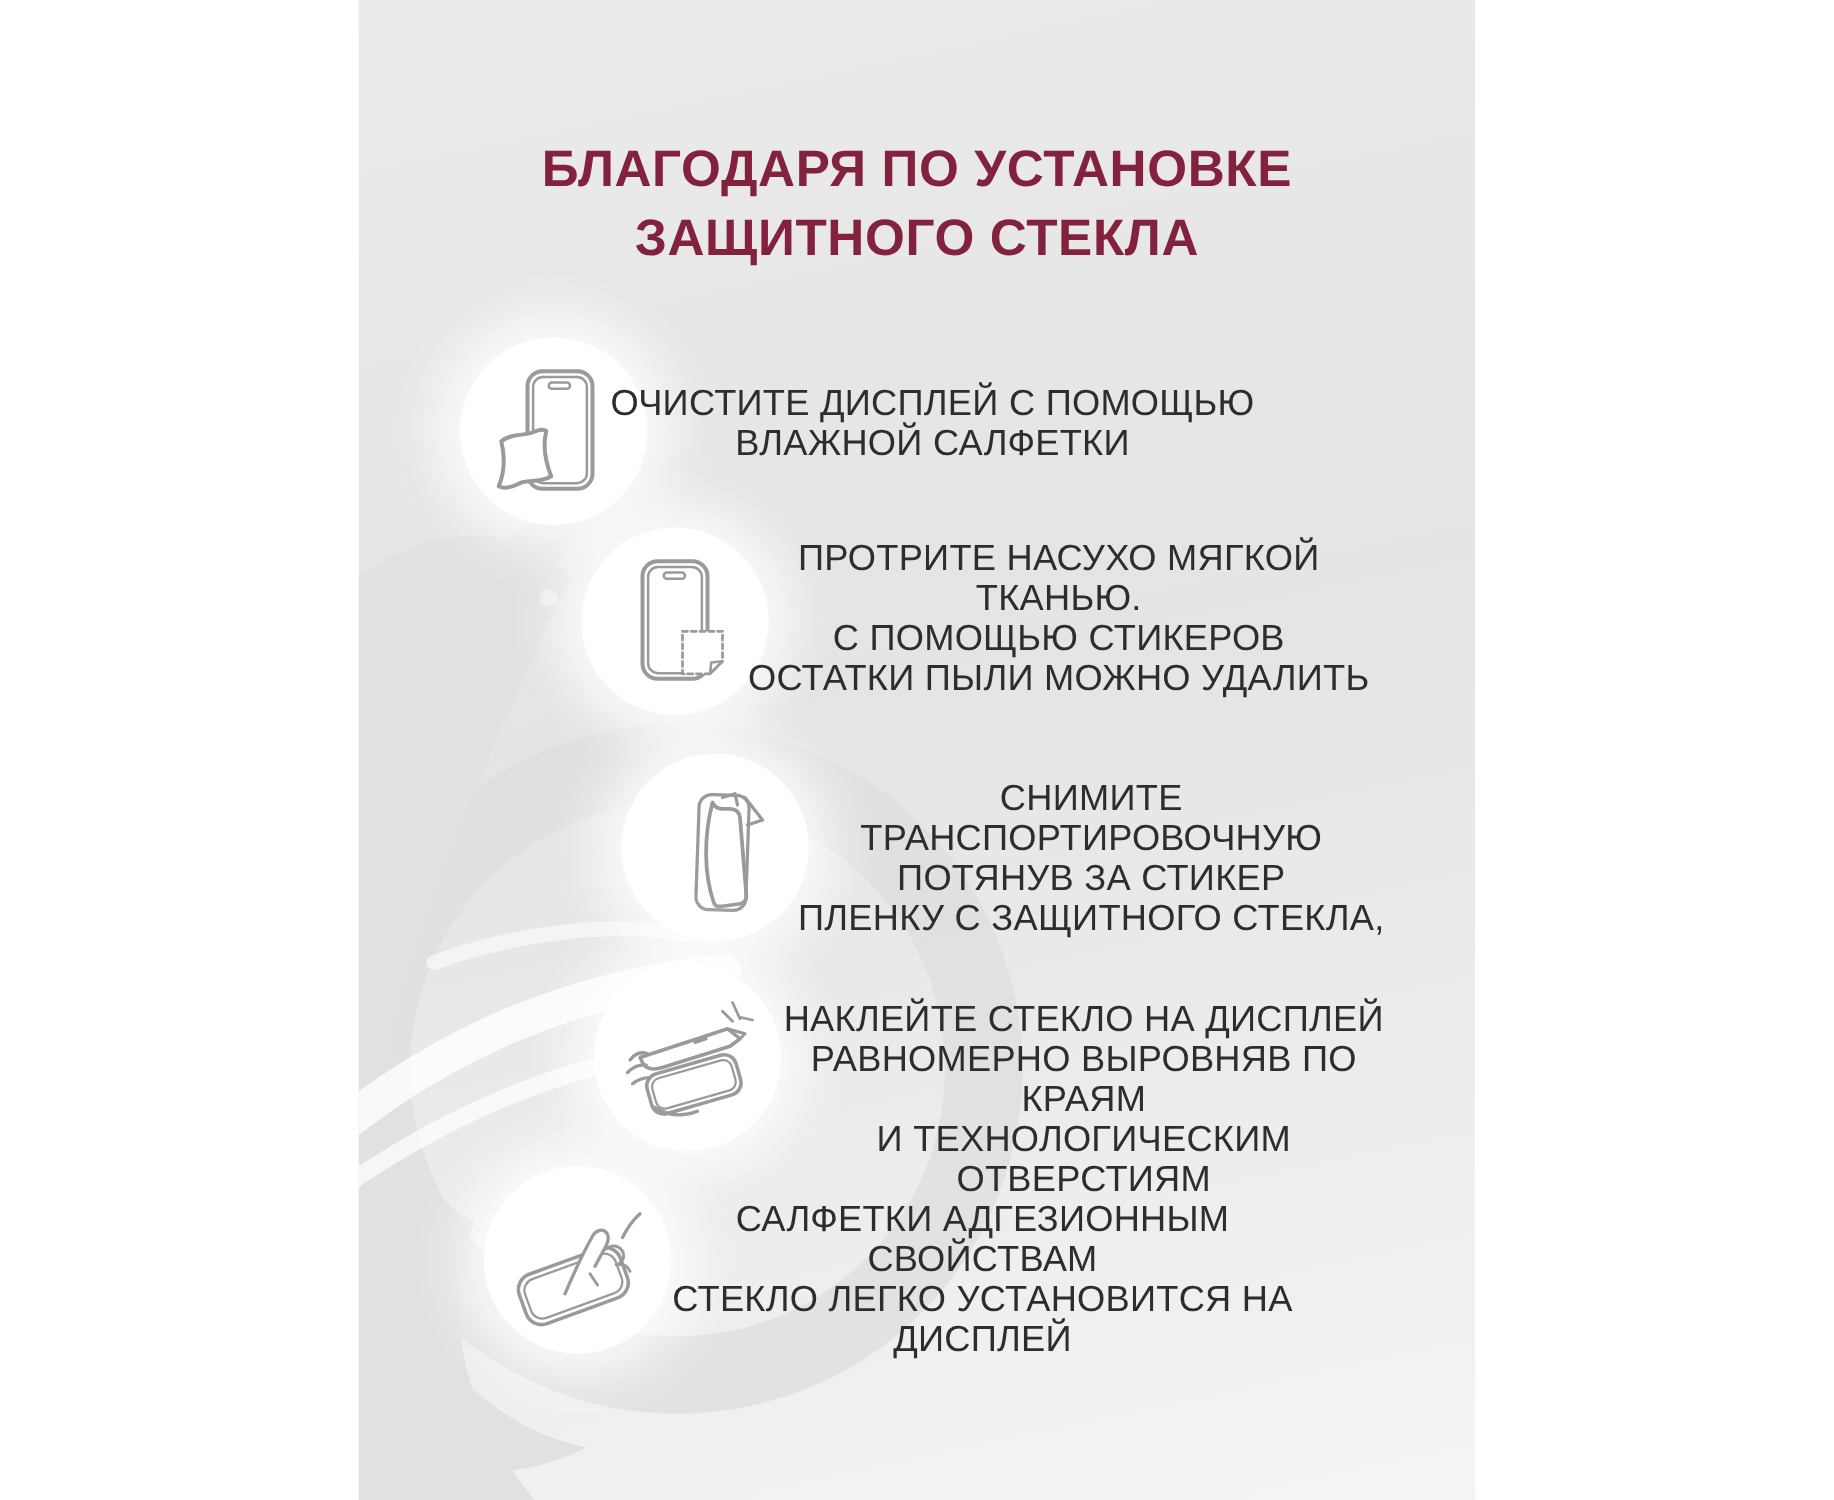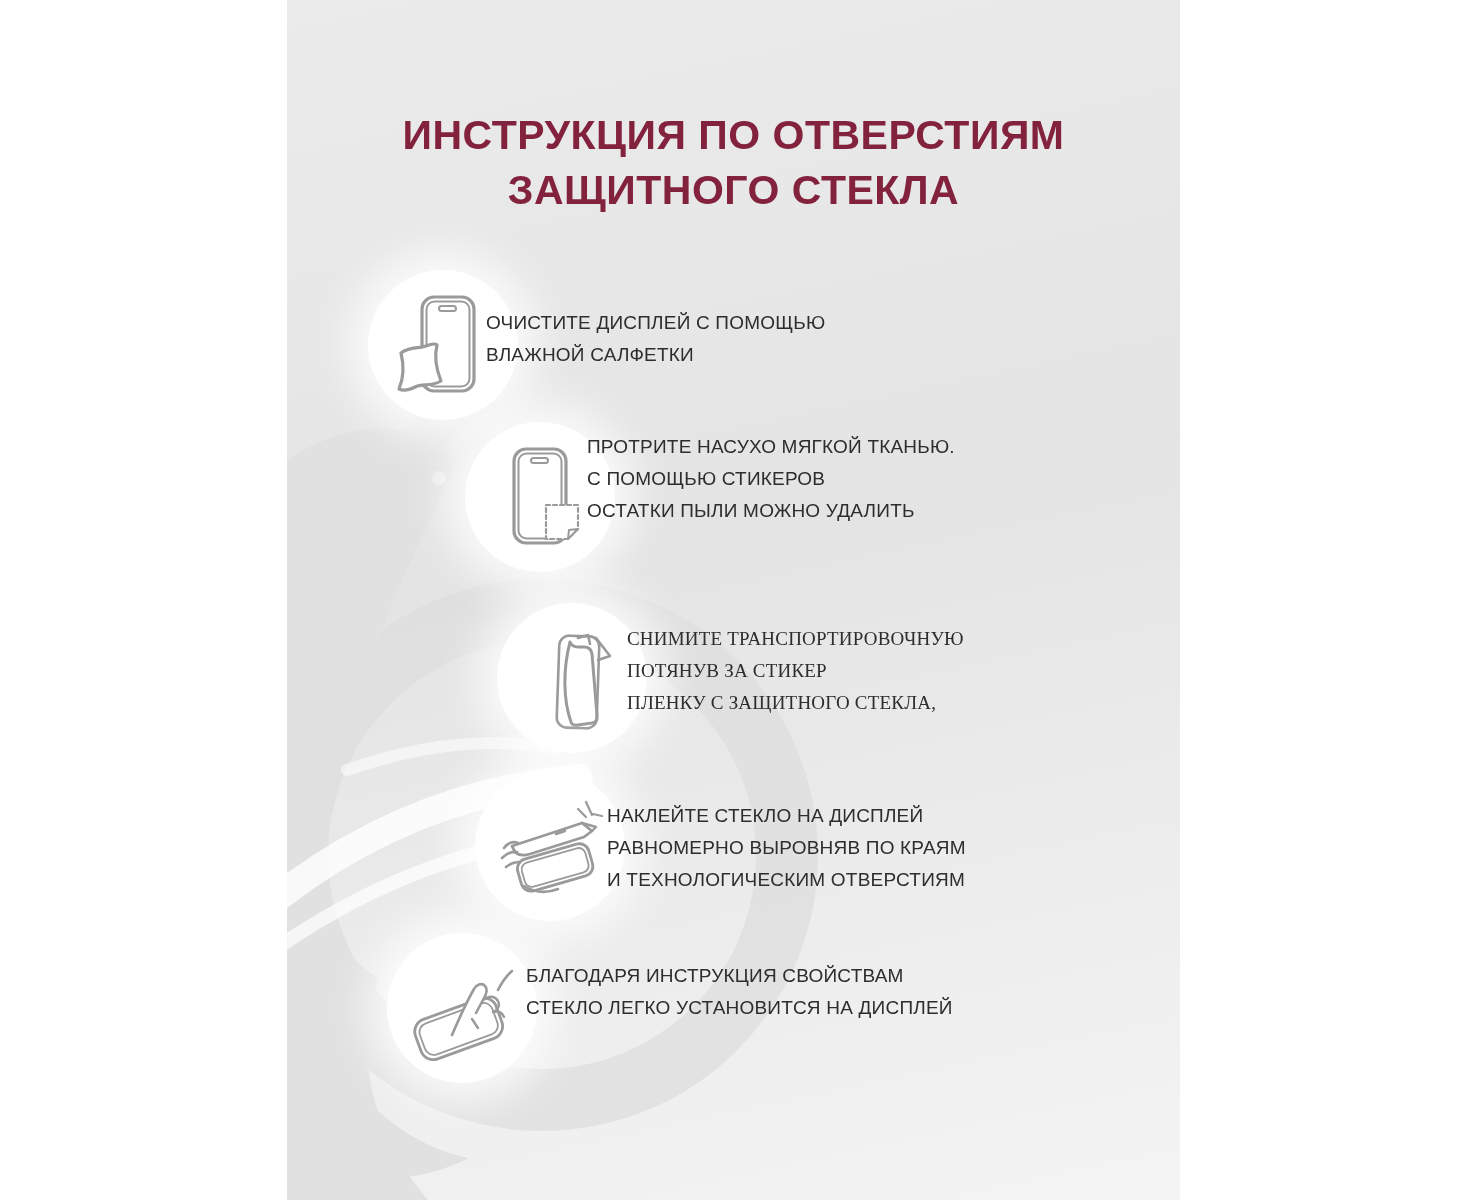--- a/index.html
+++ b/index.html
@@ -19,28 +19,28 @@
     color:#83223c;letter-spacing:.5px;
   }
   .title span{display:block;}
   .circle{
     position:absolute;width:150px;height:150px;border-radius:50%;
     background:#ffffff;box-shadow:0 0 42px 20px rgba(255,255,255,.78);
     display:flex;align-items:center;justify-content:center;
   }
   .circle svg{display:block;}
   .step-text{
-    position:absolute;width:520px;
-    font-size:19px;line-height:32px;color:#2d2d2d;letter-spacing:.2px;
+    position:absolute;width:520px;text-align:center;
+    font-size:29px;line-height:32px;color:#2d2d2d;letter-spacing:.2px;
   }
   .step-text span{display:block;}
   
   #c1{left:81px;top:270px;}   #t1{left:199px;top:307px;}
   #c2{left:178px;top:422px;}  #t2{left:300px;top:431px;}
-  #c3{left:210px;top:603px;}  #t3{left:340px;top:623px;font-family:Liberation Serif, serif;}
+  #c3{left:210px;top:603px;}  #t3{left:326px;top:623px;}
   #c4{left:188px;top:771px;}  #t4{left:320px;top:800px;}
   #c5{left:100px;top:933px;}  #t5{left:239px;top:960px;}
   .ic{stroke:#9a9a9a;fill:none;stroke-linecap:round;stroke-linejoin:round;}
 </style>
 </head>
 <body>
 
 <div class="stage">
   <div class="panel">
 
@@ -50,21 +50,21 @@
       <path d="M170 462 C118 406 38 428 -12 470 L-12 1212 L152 1212
                C92 1150 62 1060 92 978 C40 948 10 878 32 808 C62 698 122 560 170 462 Z" fill="#e1e1e1"></path>
       <path d="M60 1078 C92 1118 132 1148 182 1158 C140 1180 88 1184 38 1168 Z" fill="#e1e1e1"></path>
       <circle cx="152" cy="478" r="7" fill="#ececec"></circle>
       <path d="M-10 898 C80 828 182 788 292 778" stroke="#ffffff" stroke-width="28" fill="none" opacity="0.8" stroke-linecap="round"></path>
       <path d="M-10 948 C92 878 192 843 302 833" stroke="#ffffff" stroke-width="14" fill="none" opacity="0.7" stroke-linecap="round"></path>
       <path d="M60 770 C140 742 210 738 268 748" stroke="#ffffff" stroke-width="12" fill="none" opacity="0.55" stroke-linecap="round"></path>
     </svg>
 
     <h1 class="title">
-      <span>ИНСТРУКЦИЯ ПО ОТВЕРСТИЯМ</span>
+      <span>БЛАГОДАРЯ ПО УСТАНОВКЕ</span>
       <span>ЗАЩИТНОГО СТЕКЛА</span>
     </h1>
 
     <div class="circle" id="c1">
       <svg class="ic" width="112" height="112" viewBox="0 0 112 112">
         <rect x="35" y="8" width="52" height="94" rx="12" stroke-width="3.2"></rect>
         <rect x="39.5" y="12.5" width="43" height="85" rx="8" stroke-width="2"></rect>
         <rect x="52" y="17" width="17" height="5" rx="2.5" stroke-width="2"></rect>
         <path d="M14 64 C23 57 32 60 39 57 C45 54.5 48 54 50 56 C47 68 50 82 54 92
                  C44 98 35 94 28 98 C22 101 16 102 12 100 C17 88 17 76 14 64 Z" fill="#ffffff" stroke-width="3.2"></path>
@@ -131,18 +131,18 @@
           <rect x="10" y="57" width="86" height="42" rx="13" stroke-width="2.8"></rect>
           <rect x="14.5" y="61.5" width="77" height="33" rx="9.5" stroke-width="1.8"></rect>
         </g>
         <path d="M67 68 l6 9" stroke-width="2.4"></path>
         <path d="M47 84 C53 70 61 52 69 38 C71 34 77 31 80 35 C83 38 81 44 78 49 L71 62" fill="#ffffff" stroke-width="2.6"></path>
         <path d="M78 49 q10 -7 15 1 q3 6 -4 11 M88 61 q8 -2 11 5" stroke-width="2.4"></path>
         <path d="M93 39 Q99 27 107 20" stroke-width="2.6"></path>
       </svg>
     </div>
     <div class="step-text" id="t5">
-      <span>БЛАГОДАРЯ ИНСТРУКЦИЯ СВОЙСТВАМ</span>
+      <span>САЛФЕТКИ АДГЕЗИОННЫМ СВОЙСТВАМ</span>
       <span>СТЕКЛО ЛЕГКО УСТАНОВИТСЯ НА ДИСПЛЕЙ</span>
     </div>
 
   </div>
 </div>
 
 </body></html>

